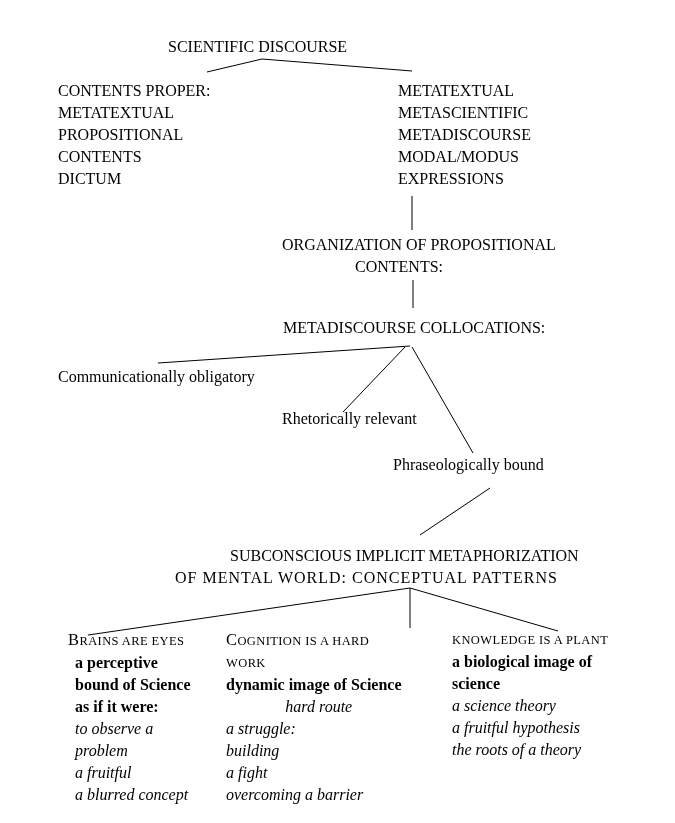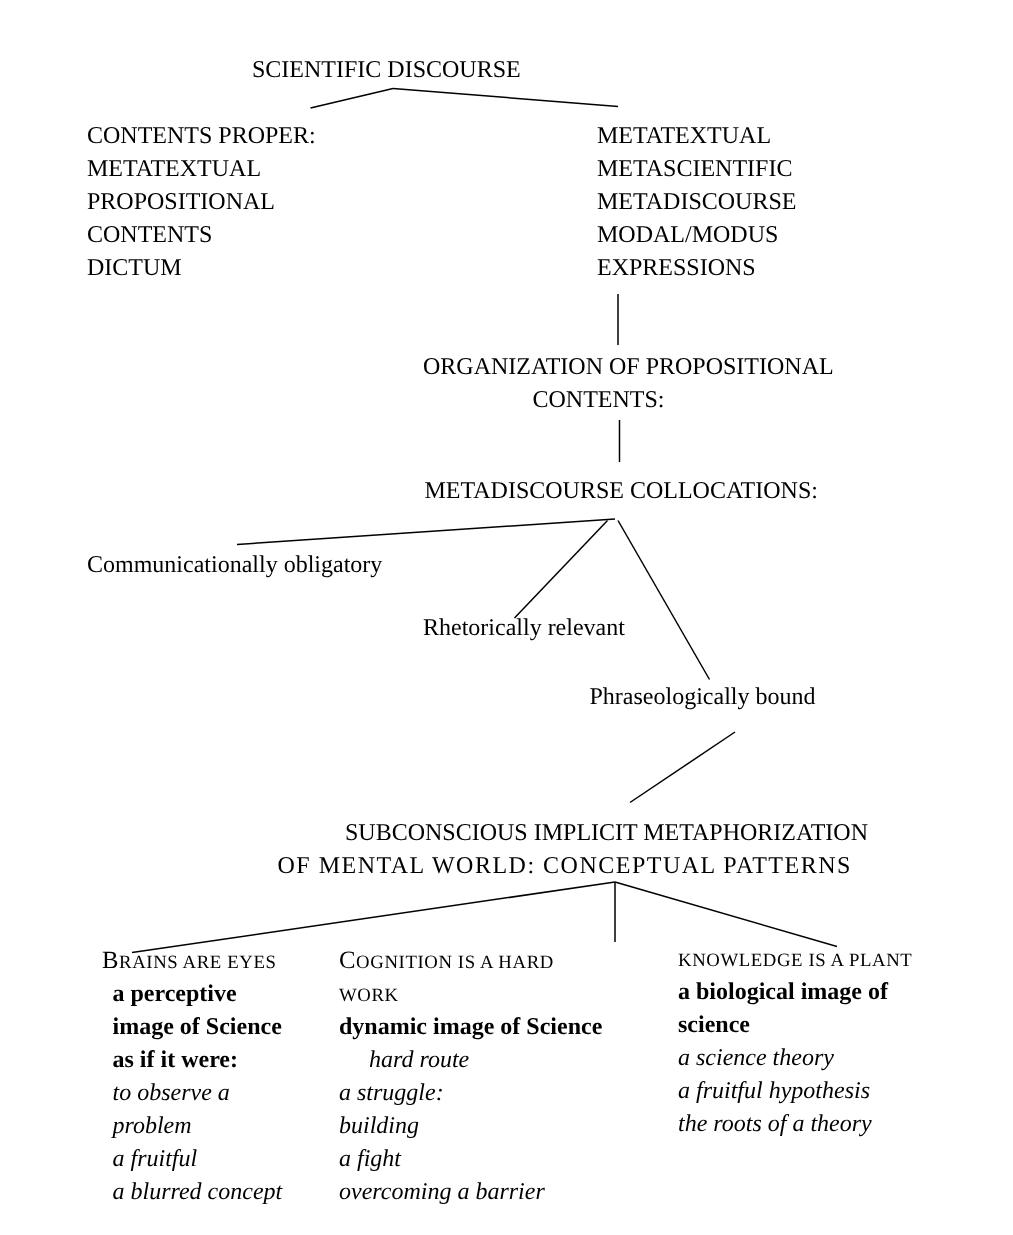--- a/index.html
+++ b/index.html
@@ -10,22 +10,22 @@
   }
   .abs{position:absolute;white-space:nowrap;}
   .t16{font-size:16px;line-height:22px;}
   svg.connectors{position:absolute;left:0;top:0;}
   .col .line{font-size:16px;line-height:22px;white-space:nowrap;}
   .phead{font-size:12.5px;letter-spacing:0.4px;line-height:22px;white-space:nowrap;}
   .phead.lead-cap::first-letter{font-size:16.5px;}
   .pbold{font-weight:bold;}
   .pital{font-style:italic;}
   .ind7{margin-left:7px;}
-  .ind6{margin-left:20px;}
-  .ls1{letter-spacing:1px;margin-left:10px;}
+  .ind6{margin-left:10px;text-align:center;}
+  .ls1{letter-spacing:1px;}
 </style>
 </head>
 <body>
 
 <svg class="connectors" width="675" height="823" viewBox="0 0 675 823">
   <line x1="207" y1="72" x2="262" y2="59" stroke="#000" stroke-width="1"></line>
   <line x1="262" y1="59" x2="412" y2="71" stroke="#000" stroke-width="1"></line>
   <line x1="412" y1="196" x2="412" y2="230" stroke="#000" stroke-width="1"></line>
   <line x1="413" y1="280" x2="413" y2="308" stroke="#000" stroke-width="1"></line>
   <line x1="410" y1="346" x2="158" y2="363" stroke="#000" stroke-width="1"></line>
@@ -63,21 +63,21 @@
 <div class="abs t16" style="left:58px;top:366px">Communicationally obligatory</div>
 <div class="abs t16" style="left:282px;top:408px">Rhetorically relevant</div>
 <div class="abs t16" style="left:393px;top:454px">Phraseologically bound</div>
 
 <div class="abs t16" style="left:230px;top:545px">SUBCONSCIOUS IMPLICIT METAPHORIZATION</div>
 <div class="abs t16 ls1" style="left:175px;top:567px">OF MENTAL WORLD: CONCEPTUAL PATTERNS</div>
 
 <div class="abs col" style="left:68px;top:629px">
   <div class="phead lead-cap">BRAINS ARE EYES</div>
   <div class="line pbold ind7">a perceptive</div>
-  <div class="line pbold ind7">image of Science</div>
+  <div class="line pbold ind7">bound of Science</div>
   <div class="line pbold ind7">as if it were:</div>
   <div class="line pital ind7">to observe a</div>
   <div class="line pital ind7">problem</div>
   <div class="line pital ind7">a fruitful</div>
   <div class="line pital ind7">a blurred concept</div>
 </div>
 
 <div class="abs col" style="left:226px;top:629px">
   <div class="phead lead-cap">COGNITION IS A HARD</div>
   <div class="phead">WORK</div>

